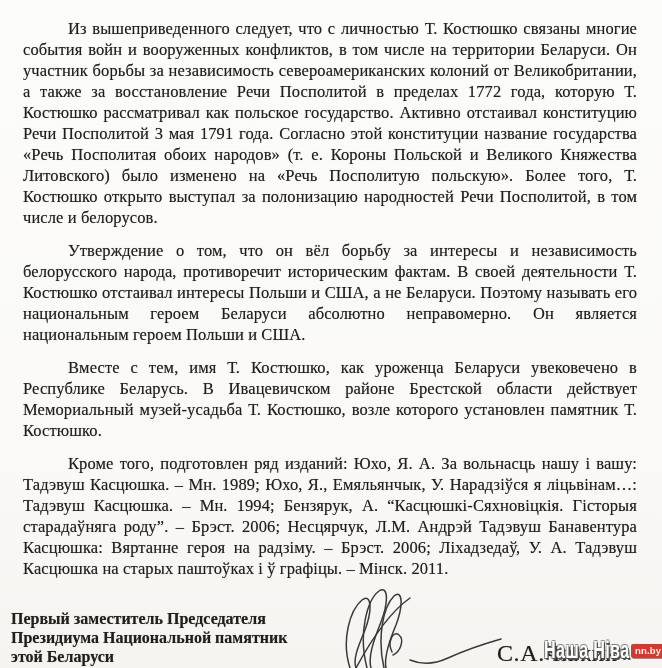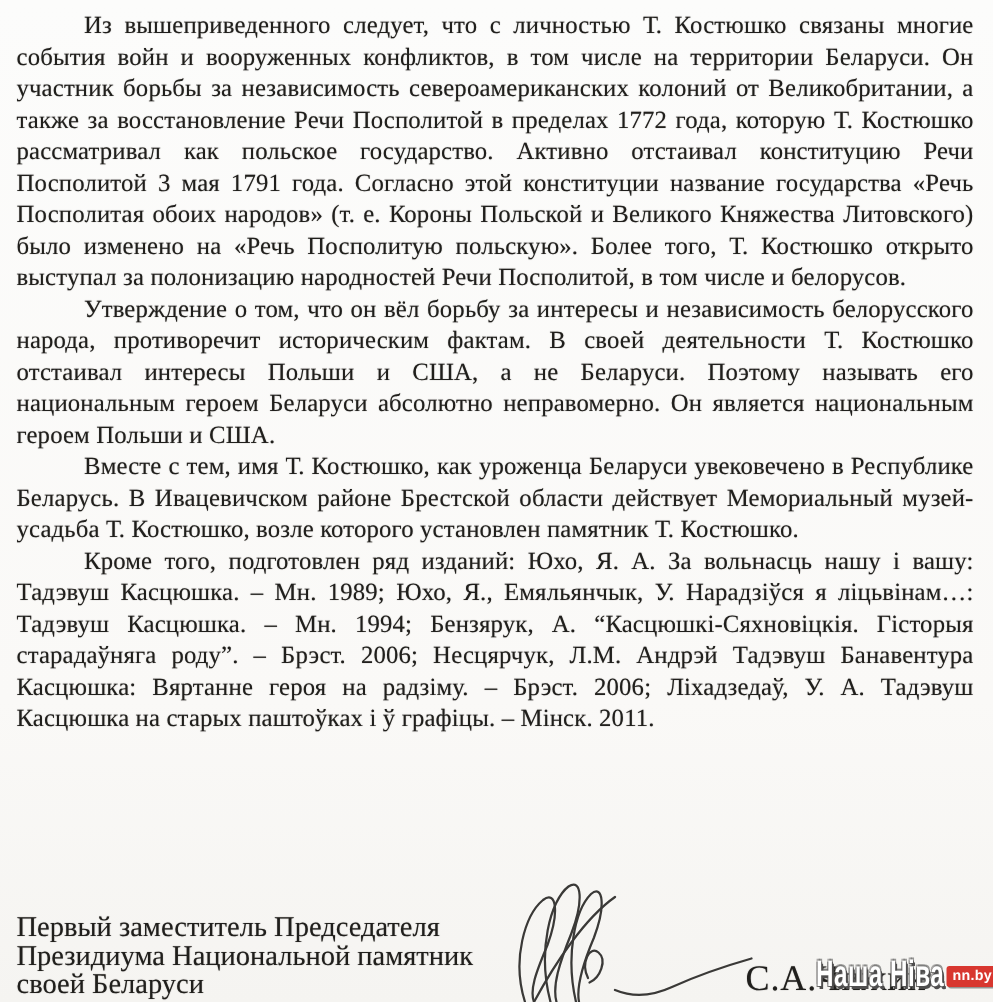--- a/index.html
+++ b/index.html
@@ -13,36 +13,37 @@
     font-family: "Liberation Serif", serif;
     color: #201f1c;
   }
   .body-text {
     position: absolute;
     left: 11px;
     right: 13px;
     top: 6px;
   }
   .para {
-    margin: 0;
+    margin: 12px;
     text-indent: 45px;
     text-align: justify;
     font-size: 16.5px;
     line-height: 21px;
     letter-spacing: 0.1px;
     text-shadow: 0 0 0.7px rgba(45, 42, 38, 0.55);
   }
   .sig-block {
     position: absolute;
     left: 11px;
     top: 610px;
-    font-size: 19px;
+    font-size: 16px;
     line-height: 18.8px;
     text-shadow: 0 0 0.7px rgba(45, 42, 38, 0.55);
     white-space: nowrap;
+    font-weight: bold;
   }
   .scrawl {
     position: absolute;
     left: 334px;
     top: 580px;
     width: 176px;
     height: 88px;
   }
   .signer {
     position: absolute;
@@ -103,21 +104,21 @@
   <div class="body-text">
     <p class="para">Из вышеприведенного следует, что с личностью Т. Костюшко связаны многие события войн и вооруженных конфликтов, в том числе на территории Беларуси. Он участник борьбы за независимость североамериканских колоний от Великобритании, а также за восстановление Речи Посполитой в пределах 1772 года, которую Т. Костюшко рассматривал как польское государство. Активно отстаивал конституцию Речи Посполитой 3 мая 1791 года. Согласно этой конституции название государства «Речь Посполитая обоих народов» (т. е. Короны Польской и Великого Княжества Литовского) было изменено на «Речь Посполитую польскую». Более того, Т. Костюшко открыто выступал за полонизацию народностей Речи Посполитой, в том числе и белорусов.</p>
     <p class="para">Утверждение о том, что он вёл борьбу за интересы и независимость белорусского народа, противоречит историческим фактам. В своей деятельности Т. Костюшко отстаивал интересы Польши и США, а не Беларуси. Поэтому называть его национальным героем Беларуси абсолютно неправомерно. Он является национальным героем Польши и США.</p>
     <p class="para">Вместе с тем, имя Т. Костюшко, как уроженца Беларуси увековечено в Республике Беларусь. В Ивацевичском районе Брестской области действует Мемориальный музей-усадьба Т. Костюшко, возле которого установлен памятник Т. Костюшко.</p>
     <p class="para">Кроме того, подготовлен ряд изданий: Юхо, Я. А. За вольнасць нашу і вашу: Тадэвуш Касцюшка. – Мн. 1989; Юхо, Я., Емяльянчык, У. Нарадзіўся я ліцьвінам…: Тадэвуш Касцюшка. – Мн. 1994; Бензярук, А. “Касцюшкі-Сяхновіцкія. Гісторыя старадаўняга роду”. – Брэст. 2006; Несцярчук, Л.М. Андрэй Тадэвуш Банавентура Касцюшка: Вяртанне героя на радзіму. – Брэст. 2006; Ліхадзедаў, У. А. Тадэвуш Касцюшка на старых паштоўках і ў графіцы. – Мінск. 2011.</p>
   </div>
 
   <div class="sig-block">
     <div>Первый заместитель Председателя</div>
     <div>Президиума Национальной памятник</div>
-    <div>своей Беларуси</div>
+    <div>этой Беларуси</div>
   </div>
 
   <svg class="scrawl" viewBox="0 0 176 88" fill="none" xmlns="http://www.w3.org/2000/svg">
     <g stroke="#2b2a28" stroke-width="1.5" stroke-linecap="round" fill="none" opacity="0.92">
       <path d="M16,88 C7,60 16,30 28,20 C37,13 39,28 31,50 C23,69 19,80 22,88"></path>
       <path d="M33,88 C24,54 33,20 45,11 C54,5 55,21 47,42 C39,62 34,77 37,88"></path>
       <path d="M50,88 C43,58 49,27 60,16 C68,9 70,24 62,45 C54,64 50,78 52,88"></path>
       <path d="M22,88 C36,62 56,32 76,18"></path>
       <path d="M58,72 C53,62 59,50 65,55 C71,60 66,72 59,75"></path>
       <path d="M76,80 C88,85 101,84 114,78 C136,68 153,63 167,59"></path>

